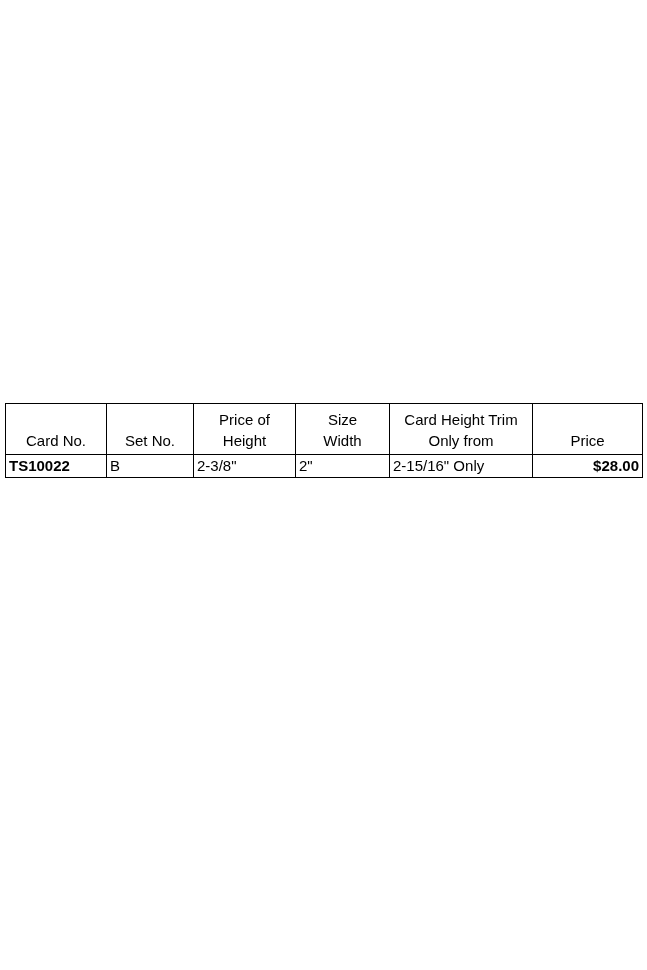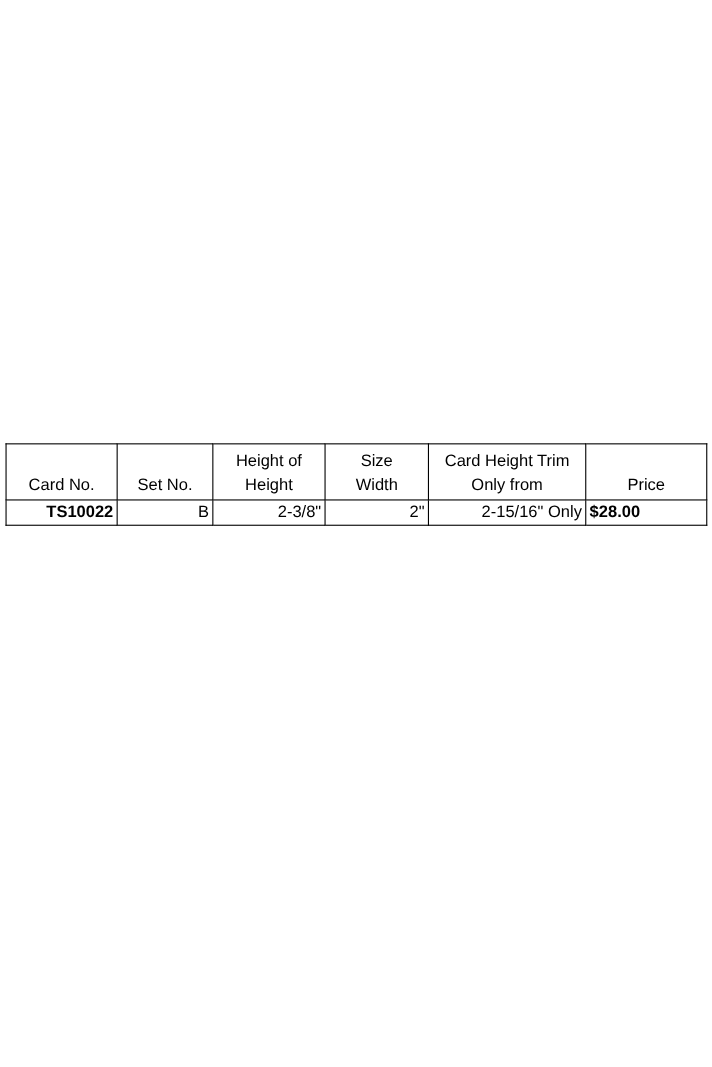--- a/index.html
+++ b/index.html
@@ -34,29 +34,29 @@
     text-align: center;
     vertical-align: bottom;
     height: 46px;
     padding: 1px 2px 3px 2px;
     line-height: 21px;
   }
   .spec-table tbody td {
     height: 22px;
     padding: 0 3px;
     line-height: 22px;
-    text-align: right;
+    text-align: left;
     vertical-align: middle;
   }
   .spec-table tbody td:first-child {
     font-weight: bold;
   }
   .spec-table tbody td:last-child {
     font-weight: bold;
-    text-align: left;
+    text-align: right;
   }
 </style>
 </head>
 <body>
 
 <div class="page">
   <table class="spec-table">
     <colgroup>
       <col style="width:101px">
       <col style="width:87px">
@@ -67,21 +67,21 @@
     </colgroup>
     <thead>
       <tr>
           <th>
             <div>Card No.</div>
           </th>
           <th>
             <div>Set No.</div>
           </th>
           <th>
-            <div>Height of</div>
+            <div>Price of</div>
             <div>Height</div>
           </th>
           <th>
             <div>Size</div>
             <div>Width</div>
           </th>
           <th>
             <div>Card Height Trim</div>
             <div>Only from</div>
           </th>

